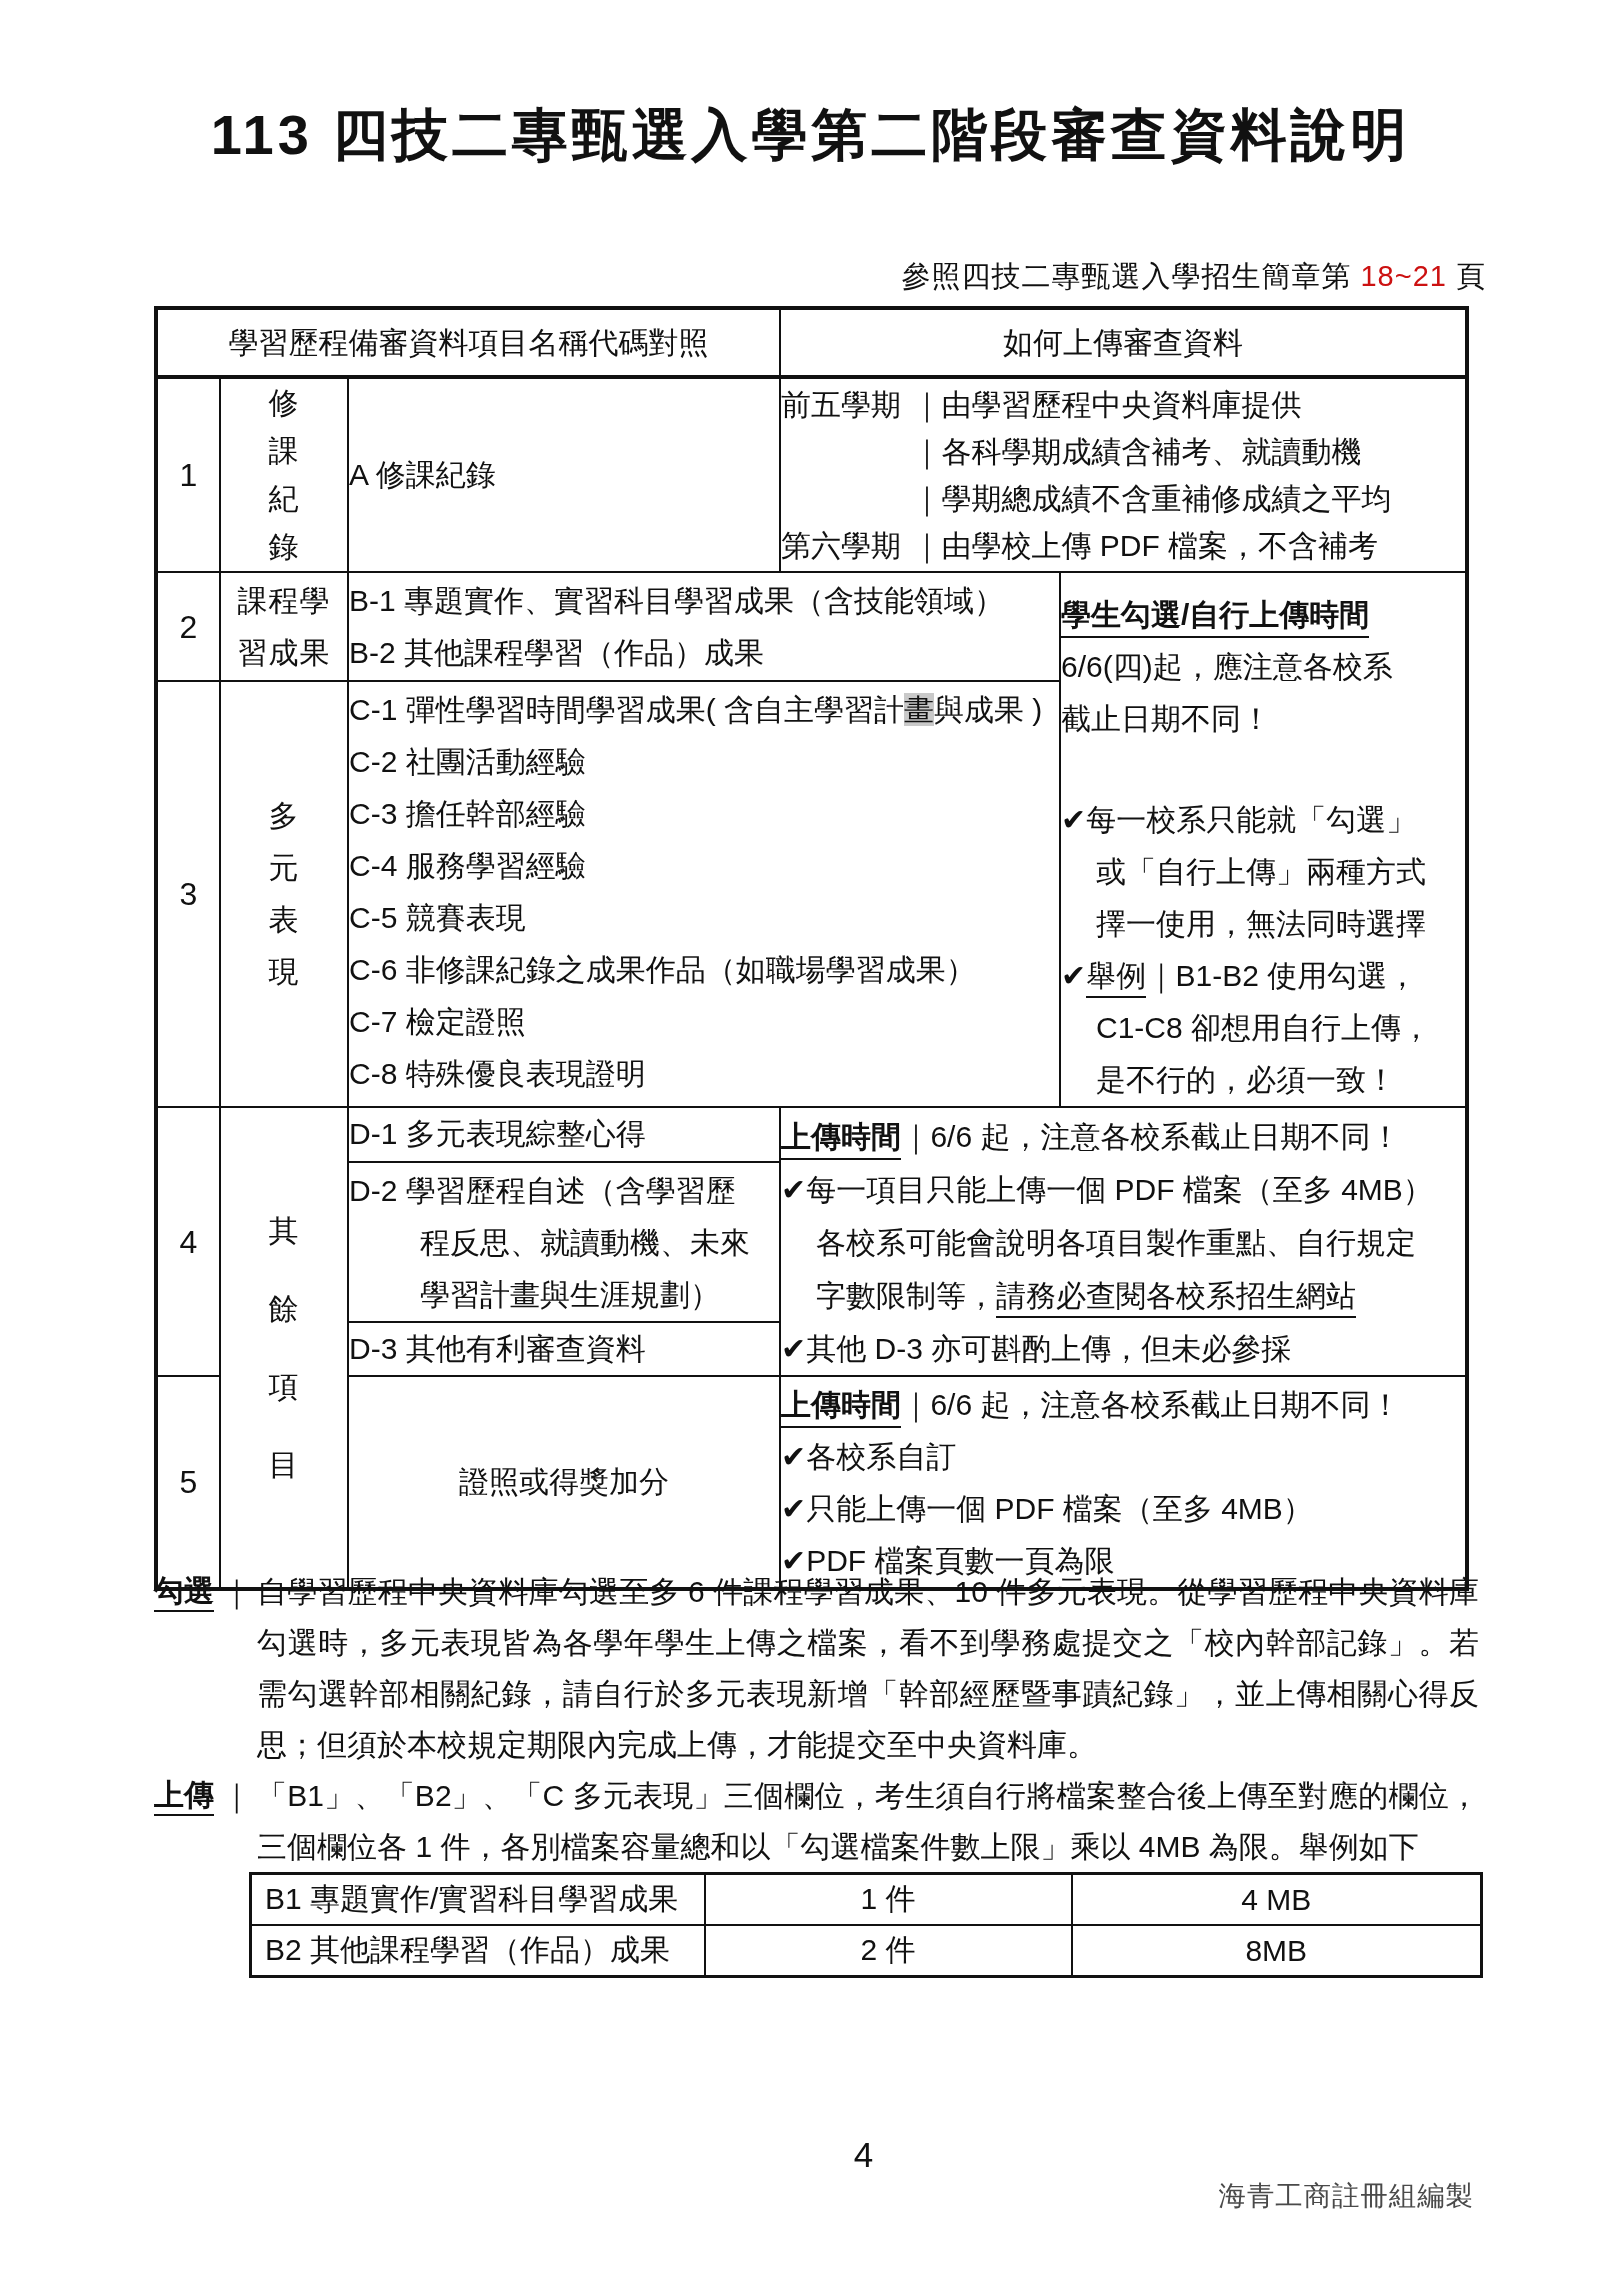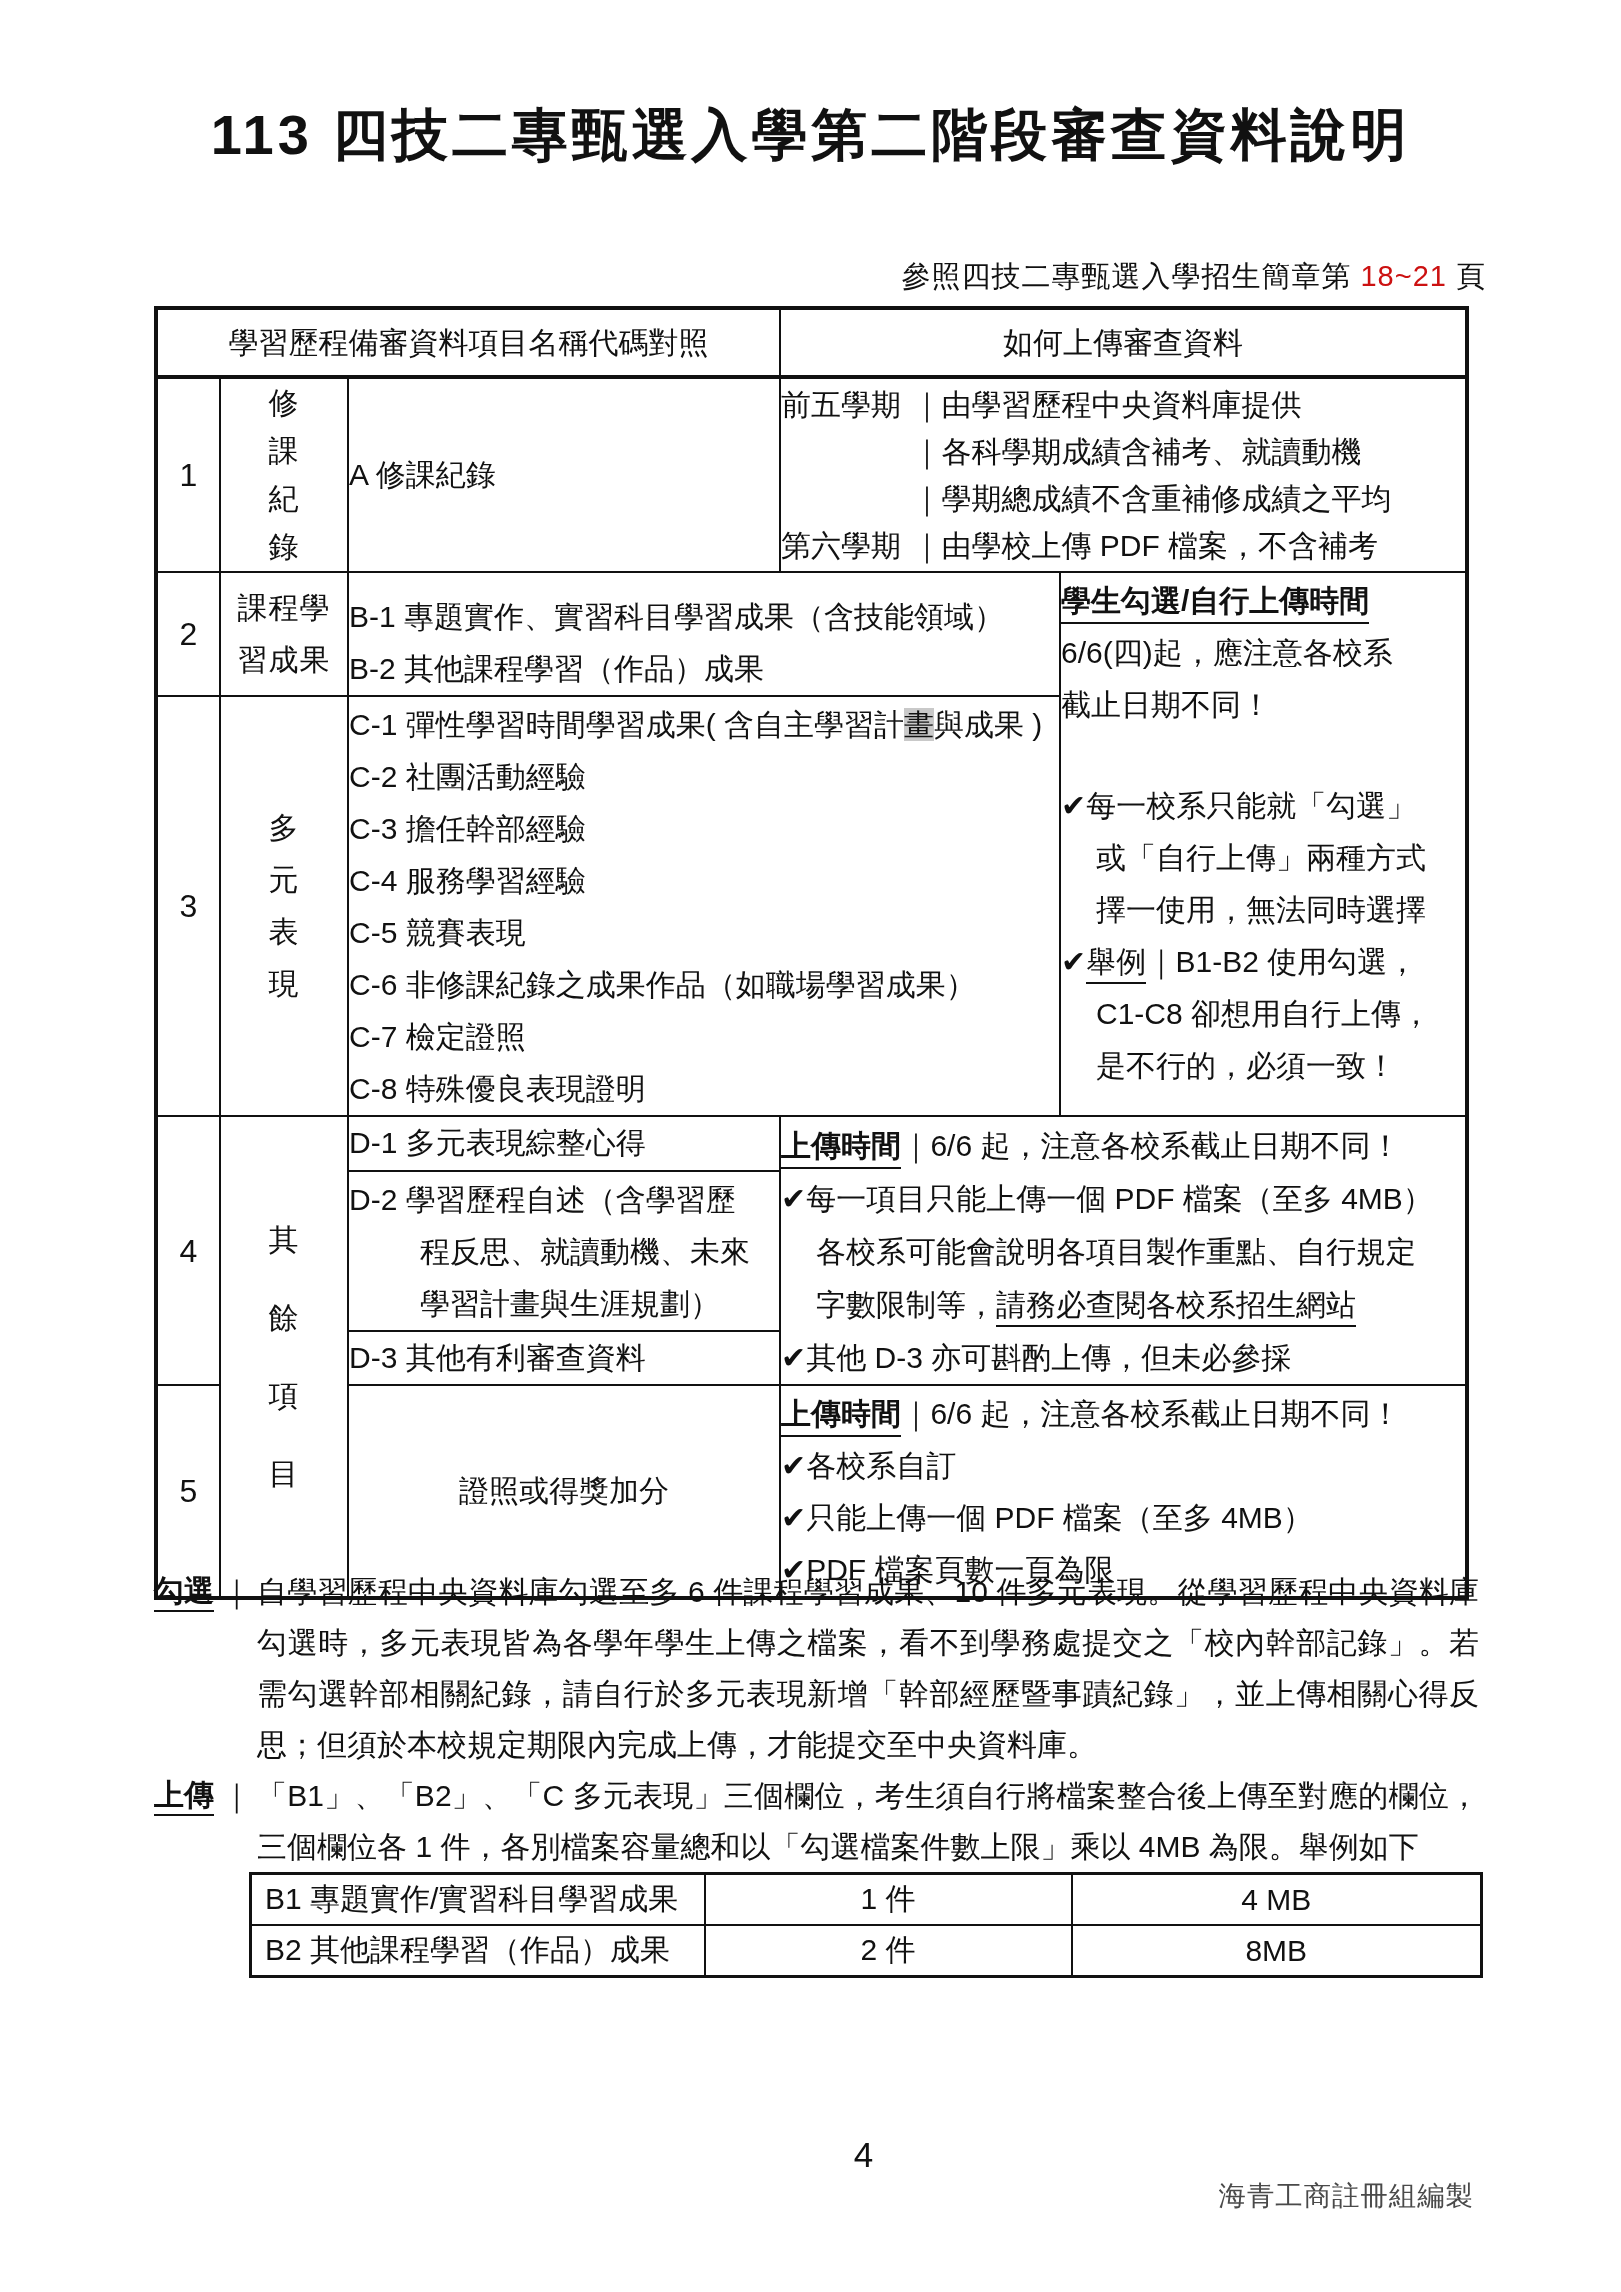--- a/index.html
+++ b/index.html
@@ -102,25 +102,25 @@
       <div><span class="hang">第六學期</span><span>｜</span><span>由學校上傳 PDF 檔案，不含補考</span></div>
     </td>
   </tr>
 
   <tr>
     <td class="cell-num" style="height:98px">2</td>
     <td class="cell-cat">
       <div>課程學</div>
       <div>習成果</div>
     </td>
-    <td colspan="2" class="pad" style="padding-top:18px">
+    <td colspan="2" class="pad" style="padding-top:2px">
       <div>B-1 專題實作、實習科目學習成果（含技能領域）</div>
       <div>B-2 其他課程學習（作品）成果</div>
     </td>
-    <td rowspan="2" class="pad" style="padding-top:2px">
+    <td rowspan="2" class="pad" style="padding-top:16px">
       <div><span class="bold-u">學生勾選/自行上傳時間</span></div>
       <div>6/6(四)起，應注意各校系</div>
       <div>截止日期不同！</div>
       <div class="gap-top"><span class="check">✔</span><span>每一校系只能就「勾選」</span></div>
       <div class="indent-check">或「自行上傳」兩種方式</div>
       <div class="indent-check">擇一使用，無法同時選擇</div>
       <div><span class="check">✔</span><span class="u">舉例</span><span>｜</span><span>B1-B2 使用勾選，</span></div>
       <div class="indent-check">C1-C8 卻想用自行上傳，</div>
       <div class="indent-check">是不行的，必須一致！</div>
     </td>

